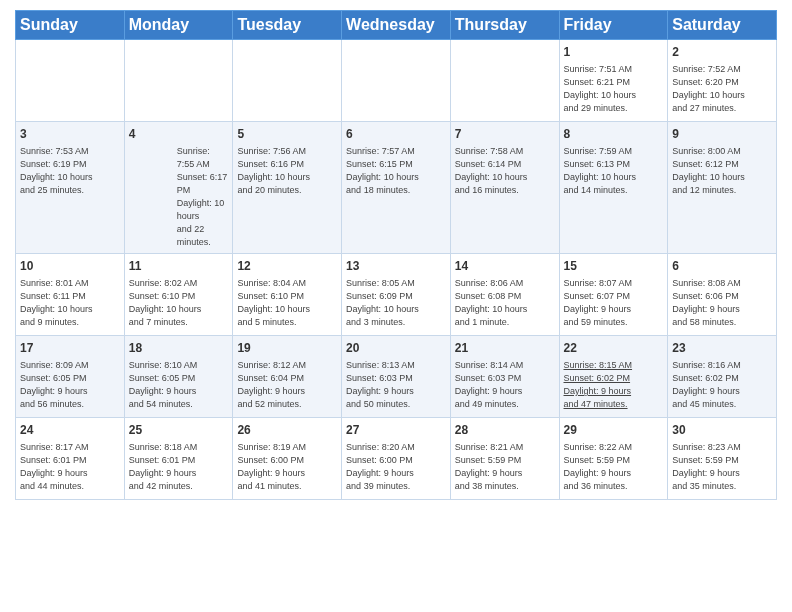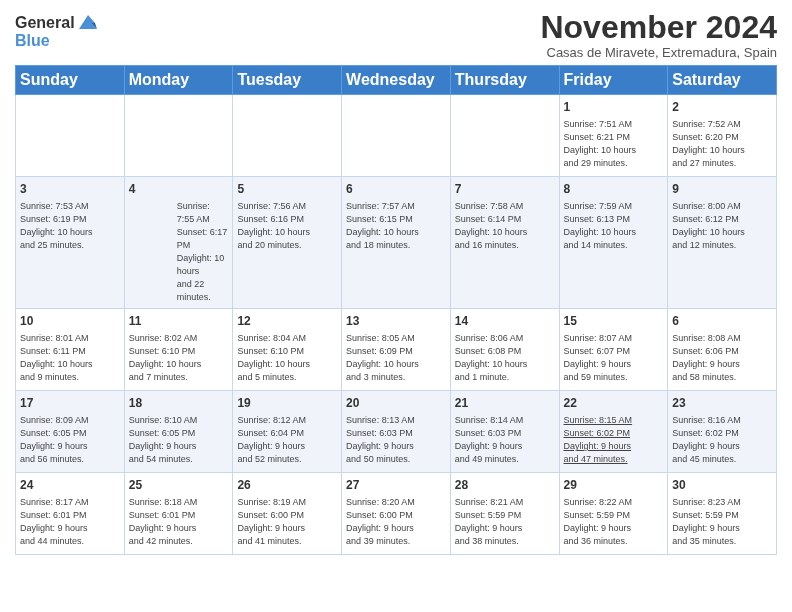--- a/index.html
+++ b/index.html
@@ -97,38 +97,20 @@
       line-height: 1.45;
     }
     .empty-cell {
       background: #fff;
     }
   </style>
 </head>
 <body>
 
 <div class="container">
-  <div class="header-row">
-    <div class="logo">
-      <div>
-        <div style="display:flex;align-items:center;">
-          <span class="logo-text">General</span>
-          <svg class="logo-icon" viewBox="0 0 22 18">
-            <polygon points="2,16 11,2 18,10 14,10 20,16" fill="#4a90d9" stroke="none"></polygon>
-            <polygon points="14,10 18,10 20,16" fill="#2a5fa0" stroke="none"></polygon>
-          </svg>
-        </div>
-        <div class="logo-text logo-blue">Blue</div>
-      </div>
-    </div>
-    <div class="title-section">
-      <div class="month-title">November 2024</div>
-      <div class="subtitle">Casas de Miravete, Extremadura, Spain</div>
-    </div>
-  </div>
 
   <table>
     <thead>
       <tr>
         <th>Sunday</th>
         <th>Monday</th>
         <th>Tuesday</th>
         <th>Wednesday</th>
         <th>Thursday</th>
         <th>Friday</th>

